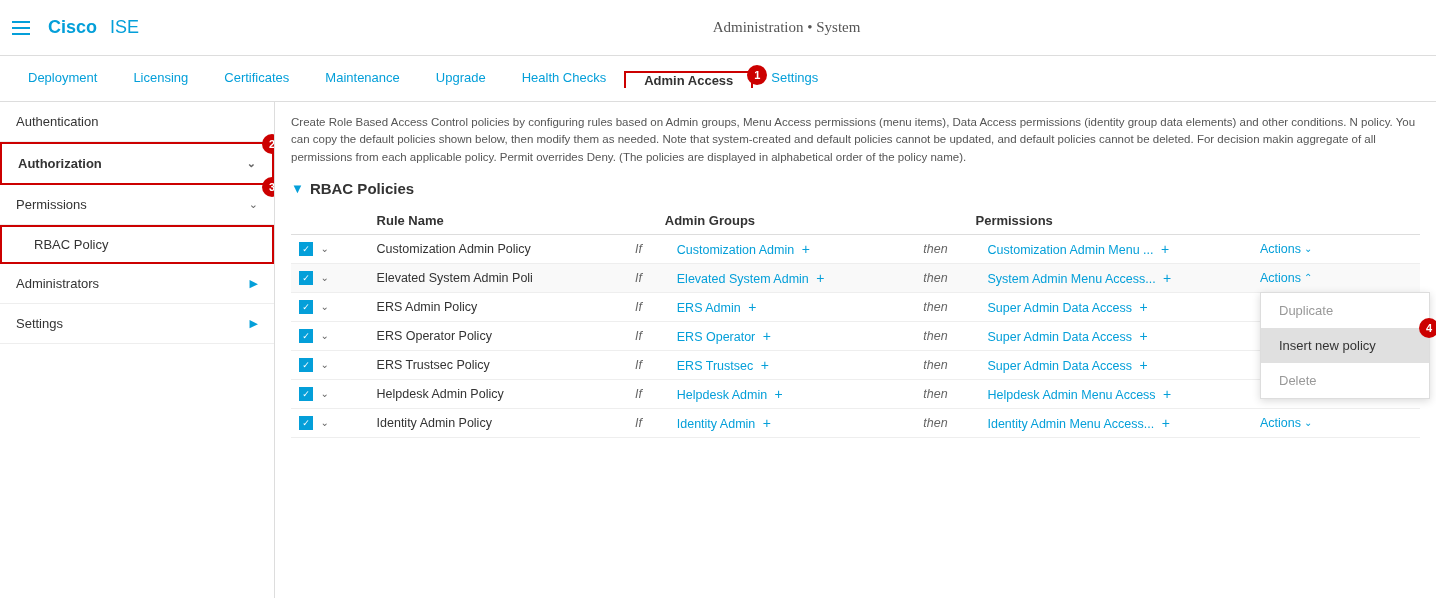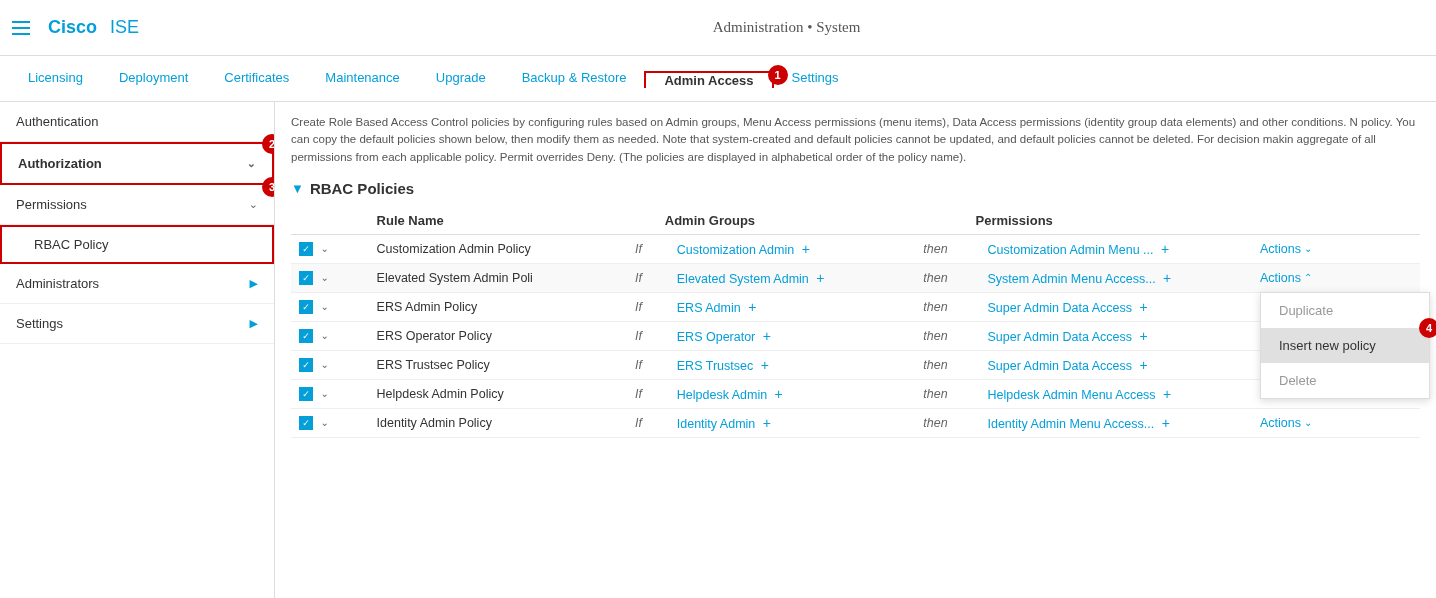--- a/index.html
+++ b/index.html
@@ -232,26 +232,26 @@
       <span></span>
       <span></span>
   </div>
   <div class="top-bar-logo">
     <span class="logo-cisco">Cisco</span>&nbsp;<span class="logo-ise">ISE</span>
   </div>
   <div class="top-bar-title">Administration • System</div>
 </div>
 
 <div class="nav-tabs">
+  <div class="nav-tab">Deployment</div>
   <div class="nav-tab">Licensing</div>
-  <div class="nav-tab">Deployment</div>
   <div class="nav-tab">Certificates</div>
   <div class="nav-tab">Maintenance</div>
   <div class="nav-tab">Upgrade</div>
-  <div class="nav-tab">Backup &amp; Restore</div>
+  <div class="nav-tab">Health Checks</div>
   <div style="position:relative; display:inline-flex; align-items:center;">
     <div class="nav-tab active">Admin Access</div>
     <span class="num-badge badge-1" style="position:absolute; top:-6px; right:-14px; width:20px; height:20px; font-size:11px;">1</span>
   </div>
   <div class="nav-tab">Settings</div>
 </div>
 
 <div class="main">
 
   <div class="sidebar">

